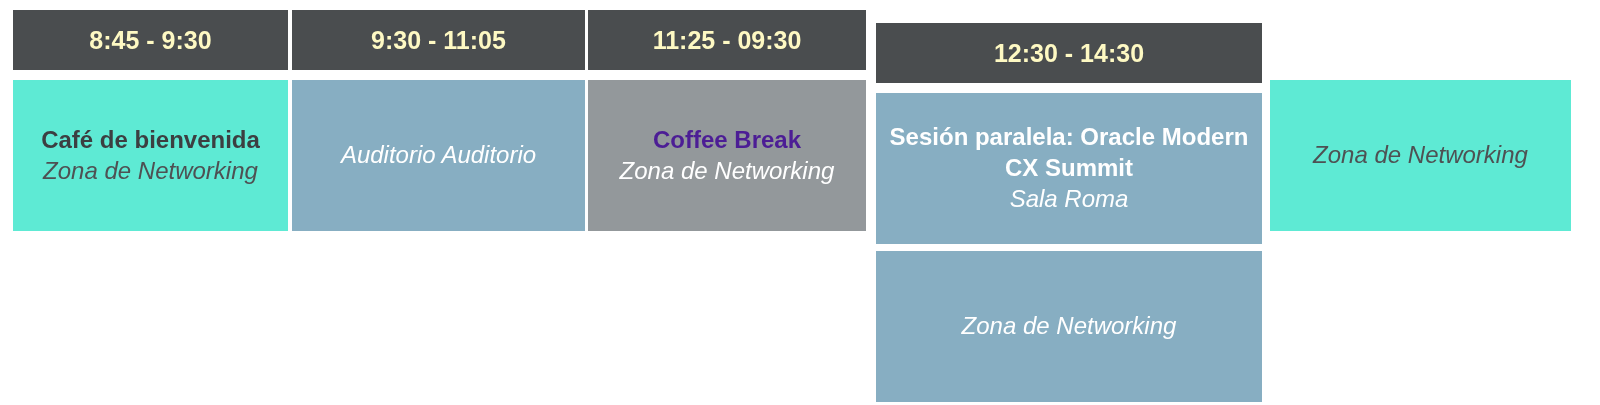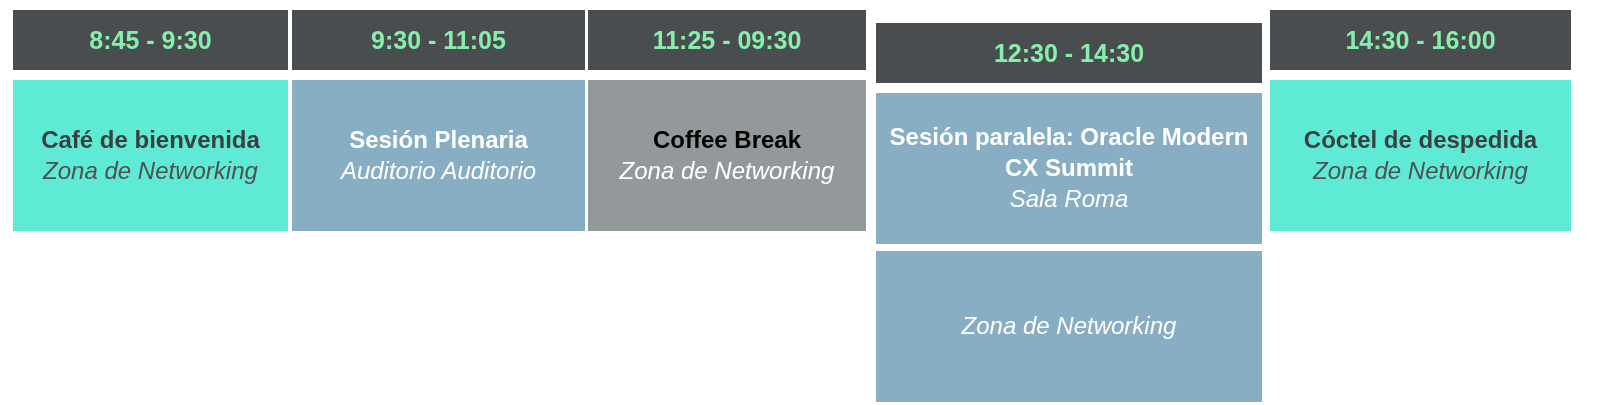--- a/index.html
+++ b/index.html
@@ -29,21 +29,21 @@
     height: 405px;
   }
 
   .slot-header {
     position: absolute;
     top: 10px;
     left: 0;
     right: 0;
     height: 60px;
     background: #4a4d4f;
-    color: #86efac;
+    color: #fef9c3;
     font-size: 25px;
     font-weight: bold;
     letter-spacing: 0px;
     display: flex;
     align-items: center;
     justify-content: center;
     line-height: 1;
   }
 
   .slot-body {
@@ -92,21 +92,21 @@
 
   .theme-blue {
     background: #87aec2;
   }
   .theme-blue .session-title { color: #ffffff; }
   .theme-blue .session-location { color: #ffffff; }
 
   .theme-gray {
     background: #93989b;
   }
-  .theme-gray .session-title { color: #000000; }
+  .theme-gray .session-title { color: #4c1d95; }
   .theme-gray .session-location { color: #ffffff; }
 </style>
 </head>
 <body>
 
 <div id="agenda-board">
 
   <div class="slot-column" style="left:13px; width:275px;">
     <div class="slot-header">8:45 - 9:30</div>
     <div class="slot-body">
@@ -114,21 +114,20 @@
         <div class="session-title">Café de bienvenida</div>
         <div class="session-location">Zona de Networking</div>
       </div>
     </div>
   </div>
 
   <div class="slot-column" style="left:292px; width:293px;">
     <div class="slot-header">9:30 - 11:05</div>
     <div class="slot-body">
       <div class="session-block theme-blue" style="top:0px; height:151px;">
-        <div class="session-title">Sesión Plenaria</div>
         <div class="session-location">Auditorio Auditorio</div>
       </div>
     </div>
   </div>
 
   <div class="slot-column" style="left:588px; width:278px;">
     <div class="slot-header">11:25 - 09:30</div>
     <div class="slot-body">
       <div class="session-block theme-gray" style="top:0px; height:151px;">
         <div class="session-title">Coffee Break</div>
@@ -144,22 +143,20 @@
         <div class="session-title">Sesión paralela: Oracle Modern CX Summit</div>
         <div class="session-location">Sala Roma</div>
       </div>
       <div class="session-block theme-blue" style="top:158px; height:151px;">
         <div class="session-location">Zona de Networking</div>
       </div>
     </div>
   </div>
 
   <div class="slot-column" style="left:1270px; width:301px;">
-    <div class="slot-header">14:30 - 16:00</div>
     <div class="slot-body">
       <div class="session-block theme-light" style="top:0px; height:151px;">
-        <div class="session-title">Cóctel de despedida</div>
         <div class="session-location">Zona de Networking</div>
       </div>
     </div>
   </div>
 
 </div>
 
 </body></html>

